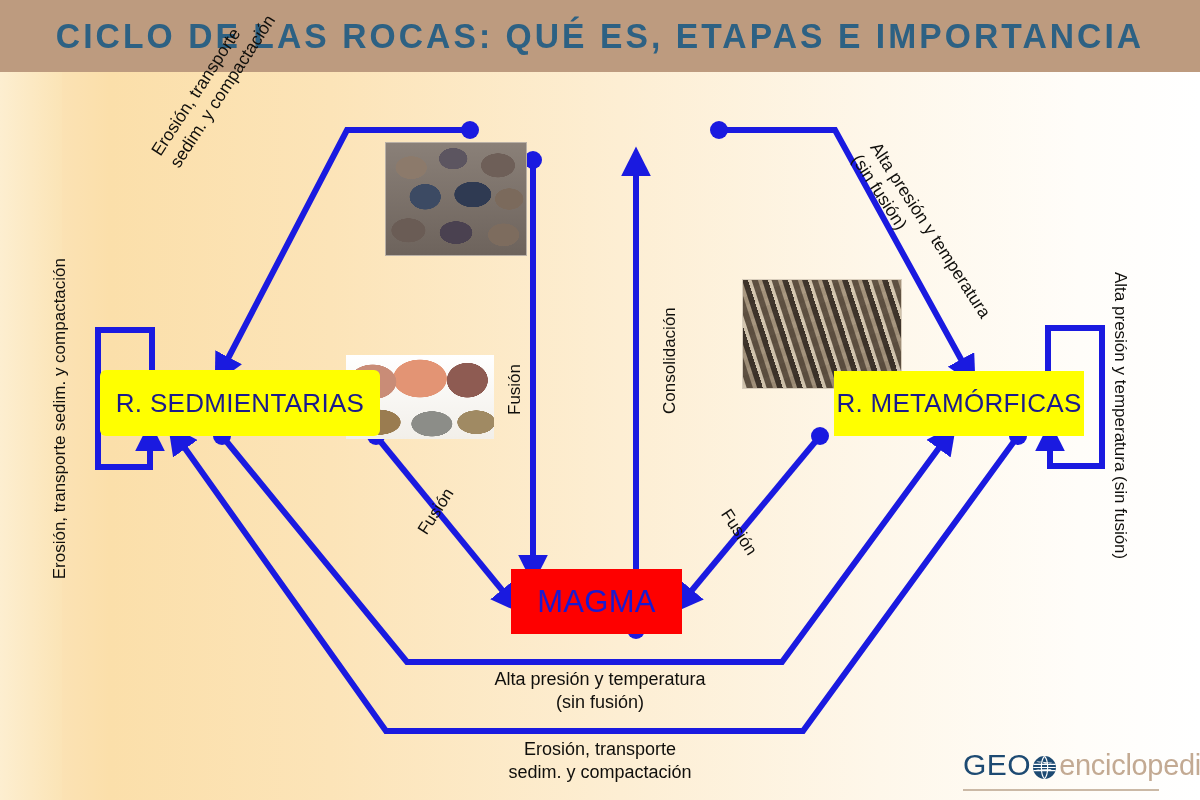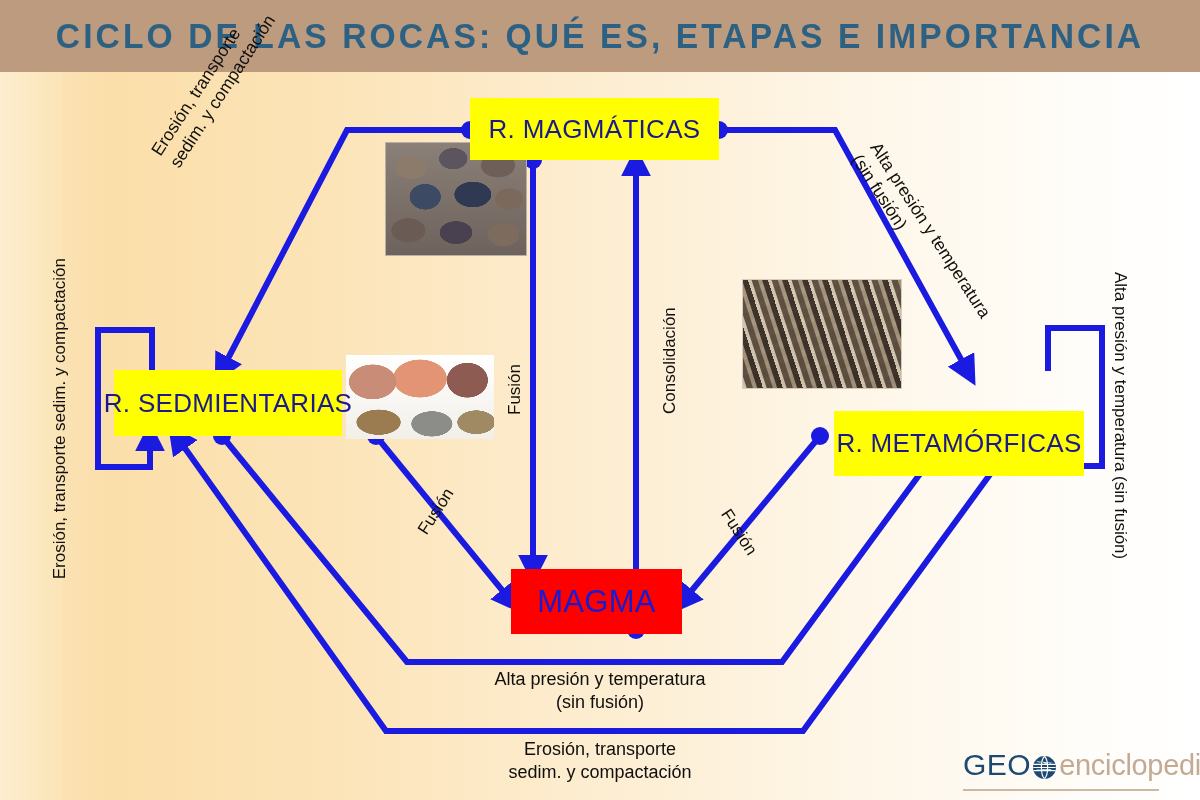--- a/index.html
+++ b/index.html
@@ -77,22 +77,22 @@
     display: flex;
     align-items: center;
     justify-content: center;
     color: #1a1a8c;
     font-size: 26px;
     font-family: "Liberation Sans", sans-serif;
     letter-spacing: 0.3px;
     white-space: nowrap;
   }
   #box-magmaticas { left: 470px; top: 98px;  width: 249px; height: 62px; }
-  #box-sedimentarias { left: 114px; top: 370px; width: 228px; height: 66px; }
-  #box-metamorficas { left: 834px; top: 371px; width: 250px; height: 65px; margin-top: 40px; }
+  #box-sedimentarias { left: 100px; top: 370px; width: 280px; height: 66px; border-radius: 6px; }
+  #box-metamorficas { left: 834px; top: 371px; width: 250px; height: 65px; }
   #box-magma {
     left: 511px; top: 569px; width: 171px; height: 65px;
     background: #fe0000;
     color: #1a1ad0;
     font-size: 31px;
   }
 
   
   .photo {
     position: absolute;
@@ -294,21 +294,20 @@
       <path d="M152,370 L152,330 L98,330 L98,467 L150,467 L150,437" marker-end="url(#ah)"></path>
 
       <path d="M1048,371 L1048,328 L1102,328 L1102,466 L1050,466 L1050,437" marker-end="url(#ah)"></path>
     </g>
   </svg>
 
   <div class="photo" id="photo-magmaticas"></div>
   <div class="photo" id="photo-sedimentarias"></div>
   <div class="photo" id="photo-metamorficas"></div>
 
-  <div class="rockbox" id="box-magmaticas">R. MAGMÁTICAS</div>
   <div class="rockbox" id="box-sedimentarias">R. SEDMIENTARIAS</div>
   <div class="rockbox" id="box-metamorficas">R. METAMÓRFICAS</div>
   <div class="rockbox" id="box-magma">MAGMA</div>
 
   <div class="lbl" id="lbl-left-vertical">Erosión, transporte sedim. y compactación</div>
 
   <div class="lbl" id="lbl-right-vertical">Alta presión y temperatura (sin fusión)</div>
 
   <div class="lbl center" id="lbl-erosion-diag">
     <div>Erosión, transporte</div>

